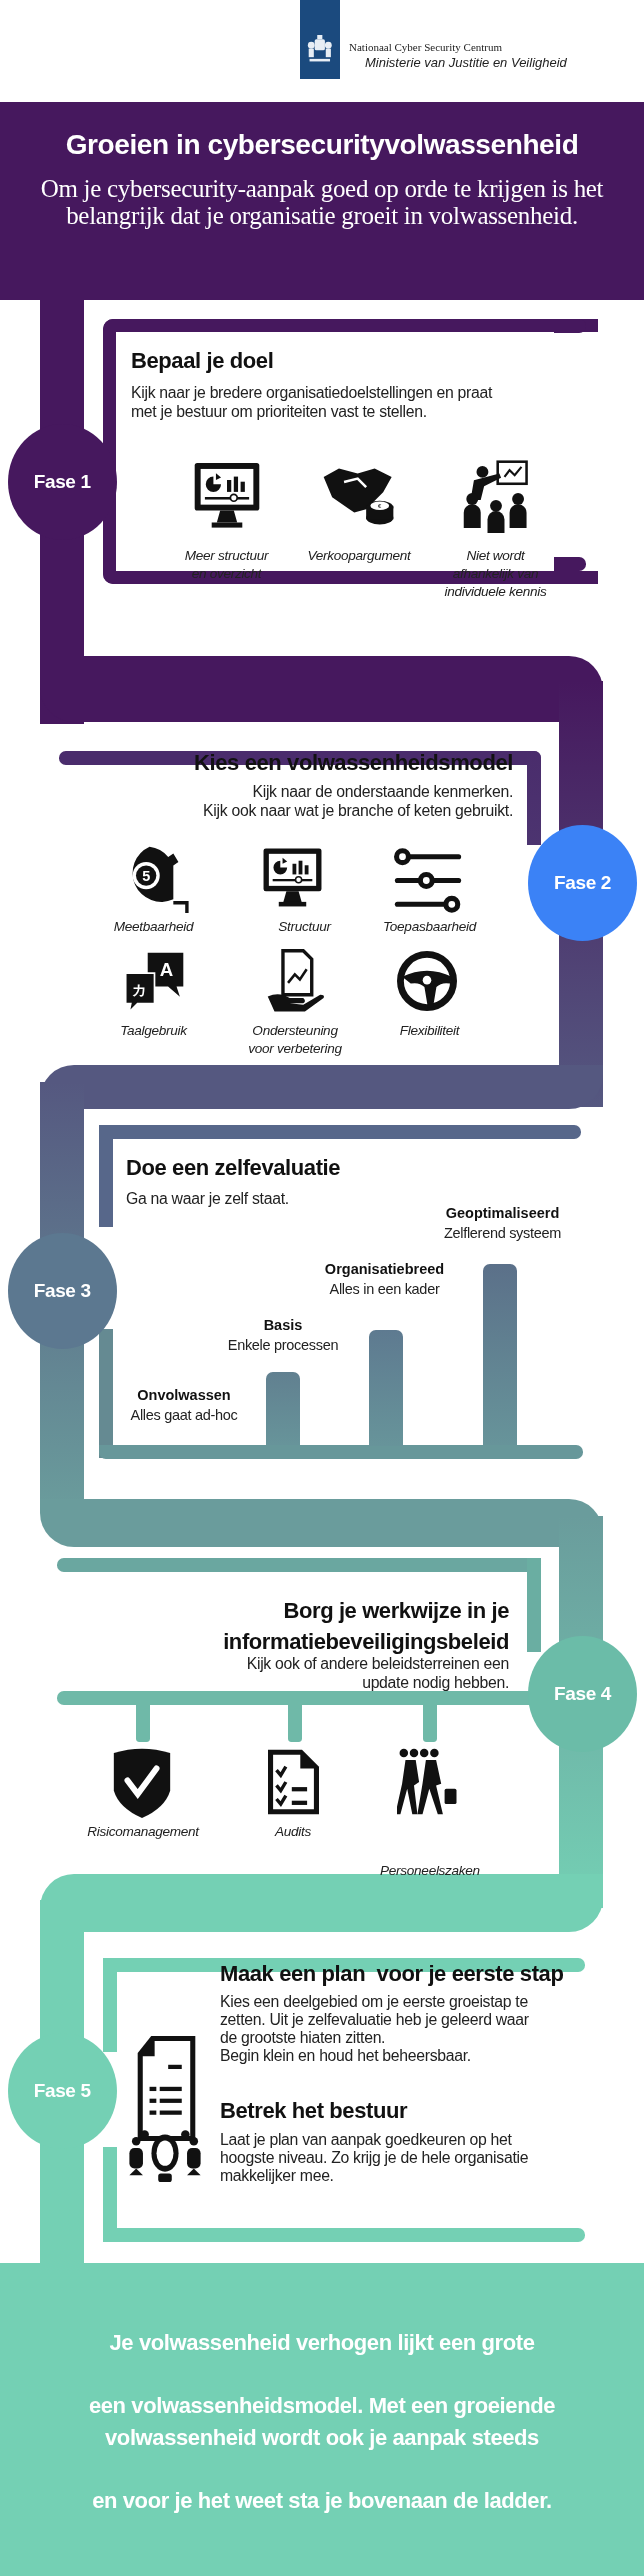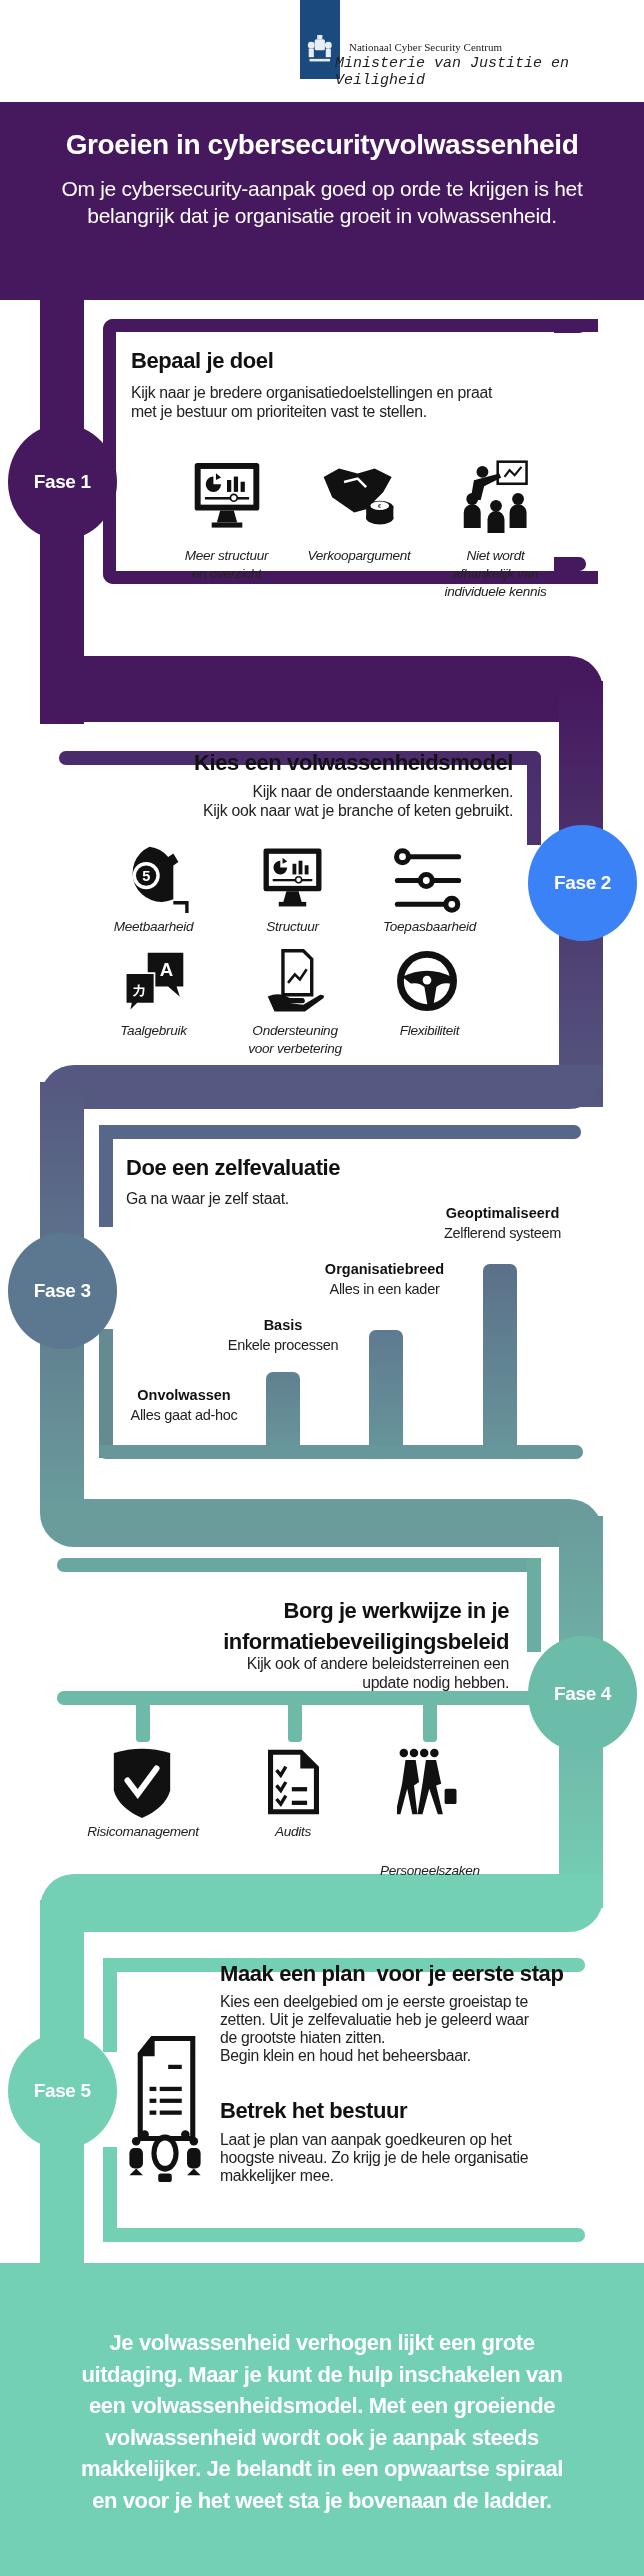--- a/index.html
+++ b/index.html
@@ -1,25 +1,25 @@
 <!DOCTYPE html>
 <html style="font-size:13.6px"><head>
 <meta charset="utf-8">
 <style>
   html, body { margin:0; padding:0; }
   body { width:644px; height:2576px; position:relative; background:#ffffff; font-family:"Liberation Sans", sans-serif; overflow:hidden; color:#111; }
   .abs { position:absolute; }
   
   .logo-bar { left:300px; top:0; width:40px; height:79px; background:#1b4a7e; display:flex; align-items:flex-end; justify-content:center; padding-bottom:15.3px; box-sizing:border-box; }
   .logo-text1 { left:349px; top:41px; font-family:"Liberation Serif", serif; font-size:11px; color:#222;text-align:center; }
-  .logo-text2 { left:335px; top:55px; font-family:Liberation Mono, monospace; font-style:italic; font-size:15px; color:#222; }
+  .logo-text2 { left:365px; top:55px; font-family:Liberation Sans, sans-serif; font-style:italic; font-size:13px; color:#222; }
   
   .header { left:0; top:102px; width:644px; height:198px; background:#46185e; color:#fff; text-align:center; }
   .header h1 { margin:0; position:absolute; top:27px; width:100%; font-size:28px; font-weight:bold; letter-spacing:-0.4px; }
-  .header p { margin:0; position:absolute; top:73px; left:0; width:100%; font-size:21px; line-height:27px; letter-spacing:-0.3px; }
+  .header p { margin:0; position:absolute; top:73px; left:0; width:100%; font-size:25px; line-height:27px; letter-spacing:-0.3px;font-family:Liberation Serif, serif; }
   
   .seg { position:absolute; }
   .circle { position:absolute; width:109px; height:116px; border-radius:50%; color:#fff; font-weight:bold; font-size:19px; display:flex; align-items:center; justify-content:center; letter-spacing:-0.4px; }
   .bracket { position:absolute; }
   
   .title { position:absolute; font-weight:bold; font-size:22px; letter-spacing:-0.4px; color:#111; }
   .body { position:absolute; font-size:15.8px; line-height:19px; color:#222; letter-spacing:-0.3px; }
   .cap { position:absolute; font-style:italic; font-size:13.6px; line-height:18px; text-align:center; color:#222; letter-spacing:-0.3px; }
   .icon { position:absolute; }
   .bar { position:absolute; border-radius:6.8px 6.8px 0 0; }
@@ -171,21 +171,21 @@
     <line x1="6" y1="10" x2="76" y2="10"></line>
       <circle cx="10" cy="10" r="7"></circle>
     <line x1="4" y1="38" x2="76" y2="38"></line>
       <circle cx="38" cy="38" r="7"></circle>
     <line x1="4" y1="66" x2="70" y2="66"></line>
       <circle cx="68" cy="66" r="7"></circle>
   </g>
 </svg>
 
 <div class="cap" style="left:94px;top:918px;width:119px;">Meetbaarheid</div>
-<div class="cap" style="left:233px;top:918px;width:119px;">Structuur</div>
+<div class="cap" style="left:245px;top:918px;width:119px;">Structuur</div>
 <div class="cap" style="left:370px;top:918px;width:119px;">Toepasbaarheid</div>
 
 <svg class="icon" style="left:124px;top:951px;" width="61" height="61" viewBox="0 0 72 72">
   <path d="M28 2 h42 v40 h-8 l4 12 l-14 -12 h-24z" fill="#111"></path>
   <text x="50" y="30" font-size="22" font-weight="bold" text-anchor="middle" fill="#fff">A</text>
   <path d="M2 26 h34 v36 h-20 l-10 10 l2 -10 h-6z" fill="#111" stroke="#fff" stroke-width="2"></path>
   <text x="18" y="52" font-size="17" font-weight="bold" text-anchor="middle" fill="#fff">カ</text>
 </svg>
 <svg class="icon" style="left:266px;top:949px;" width="61" height="66" viewBox="0 0 72 78">
   <path d="M20 2 h24 l10 10 v42 h-34z" fill="#fff" stroke="#111" stroke-width="4"></path>
@@ -326,20 +326,20 @@
 <div class="title" style="left:220px;top:2098px;">Betrek het bestuur</div>
 <div class="body" style="left:220px;top:2131px;line-height:18px;">
   <span>Laat je plan van aanpak goedkeuren op het</span><br>
   <span>hoogste niveau. Zo krijg je de hele organisatie</span><br>
   <span>makkelijker mee.</span>
 </div>
 
 <div class="abs footer">
   <p>
     <span>Je volwassenheid verhogen lijkt een grote</span><br>
-    <span>uitdaging. Maar je kunt de hulp inschakelen van</span><br>
+    <br>
     <span>een volwassenheidsmodel. Met een groeiende</span><br>
     <span>volwassenheid wordt ook je aanpak steeds</span><br>
-    <span>makkelijker. Je belandt in een opwaartse spiraal</span><br>
+    <br>
     <span>en voor je het weet sta je bovenaan de ladder.</span>
   </p>
 </div>
 
 
 </body></html>

